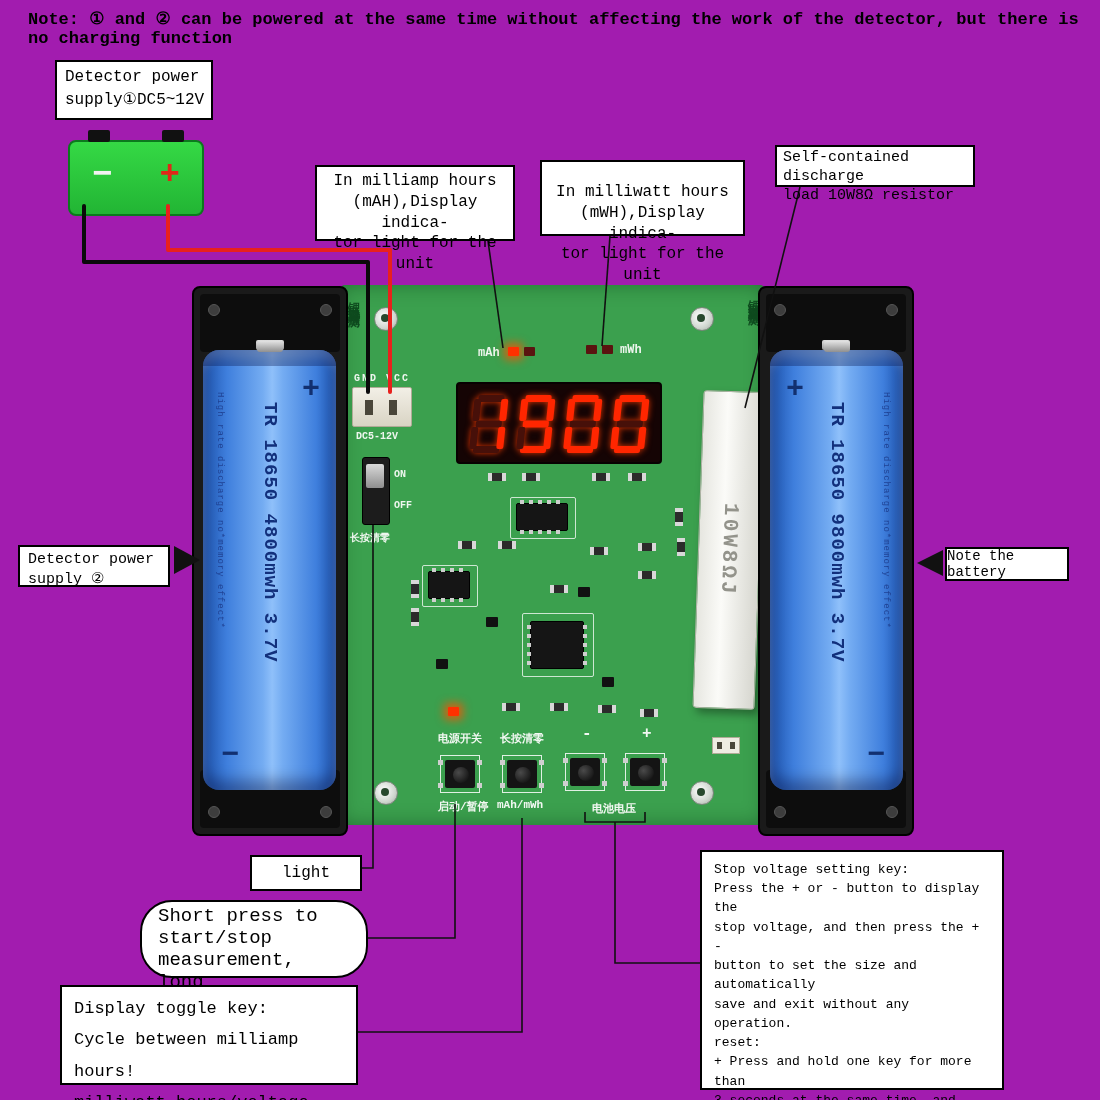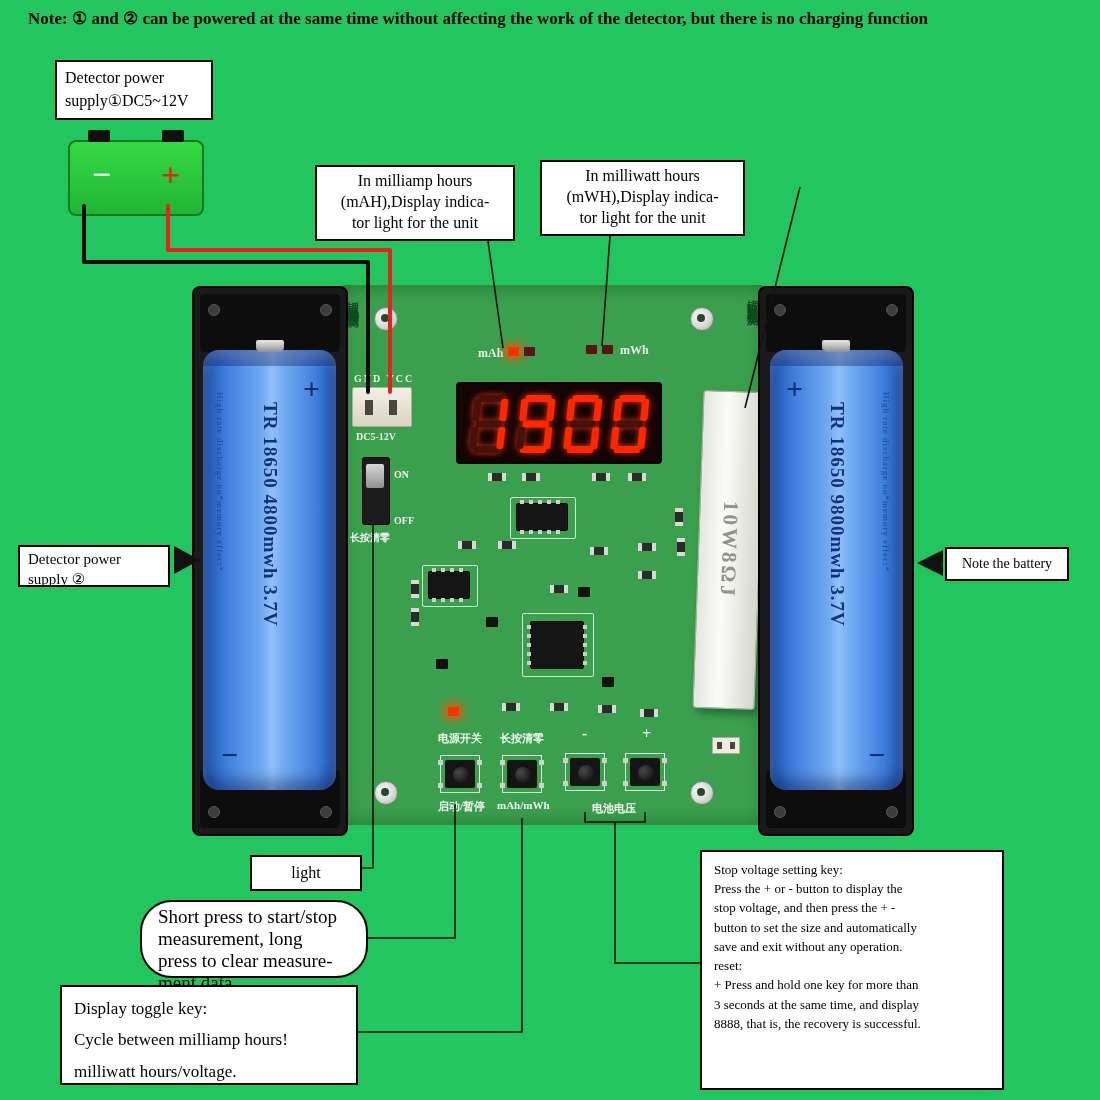--- a/index.html
+++ b/index.html
@@ -1,27 +1,27 @@
 <!DOCTYPE html>
 <html><head>
 <meta charset="utf-8">
 <style>
   html,body{margin:0;padding:0;background:#fff;}
-  .canvas{position:relative;width:1100px;height:1100px;background:#22c55e;overflow:hidden;
-          font-family:Liberation Serif, serif;color:#000;}
+  .canvas{position:relative;width:1100px;height:1100px;background:#a21caf;overflow:hidden;
+          font-family:Liberation Mono, monospace;color:#000;}
   .pre{white-space:pre-line;}
 
   
   .note{position:absolute;left:28px;top:8px;width:1055px;font-size:17px;font-weight:600;}
 
   
   .co{position:absolute;background:#fff;border:2px solid #000;box-sizing:border-box;}
   .box-power1{left:55px;top:60px;width:158px;height:60px;font-size:16px;line-height:1.45;padding:4px 8px;}
   .box-mah{left:315px;top:165px;width:200px;height:76px;font-size:16px;line-height:1.3;padding:4px 6px;text-align:center;}
-  .box-mwh{left:540px;top:160px;width:205px;height:76px;font-size:16px;line-height:1.3;padding:4px 6px;text-align:center;}
+  .box-mwh{left:540px;top:160px;width:205px;height:76px;font-size:16px;line-height:1.3;padding:20px 6px;text-align:center;}
   .box-load{left:775px;top:145px;width:200px;height:42px;font-size:15px;line-height:1.25;padding:2px 6px;}
   .box-power2{left:18px;top:545px;width:152px;height:42px;font-size:15px;line-height:1.3;padding:3px 8px;}
   .box-check{left:945px;top:547px;width:124px;height:34px;font-size:14px;display:flex;align-items:center;justify-content:center;}
   .box-switch{left:250px;top:855px;width:112px;height:36px;font-size:16px;display:flex;align-items:center;justify-content:center;}
   .box-startstop{left:140px;top:900px;width:228px;height:78px;font-size:19px;line-height:1.15;padding:4px 16px;border-radius:32px;}
   .box-toggle{left:60px;top:985px;width:298px;height:100px;font-size:17px;line-height:1.85;padding:6px 12px;}
   .box-stopv{left:700px;top:850px;width:304px;height:240px;font-size:13px;line-height:1.48;padding:8px 12px;}
 
   .arrow-right{position:absolute;width:0;height:0;border-top:14px solid transparent;border-bottom:14px solid transparent;border-left:26px solid #111;}
   .arrow-left{position:absolute;width:0;height:0;border-top:13px solid transparent;border-bottom:13px solid transparent;border-right:26px solid #111;}
@@ -175,21 +175,21 @@
             <rect x="141" y="32" width="7" height="22" rx="2" fill="#ff2600"></rect>
             <rect x="168" y="32" width="7" height="22" rx="2" fill="#ff2600"></rect>
           </g>
         </svg>
     </div>
 
     <div class="pswitch">
       <div class="act"></div>
     </div>
     <div class="silk" style="left:54px;top:184px;">ON</div>
-    <div class="silk" style="left:54px;top:230px;">OFF</div>
+    <div class="silk" style="left:54px;top:215px;">OFF</div>
     <div class="silk" style="left:10px;top:246px;">长按清零</div>
 
     <div class="ic h" style="left:176px;top:218px;width:50px;height:26px;"></div>
     <div class="ic h" style="left:88px;top:286px;width:40px;height:26px;"></div>
     <div class="ic vpins" style="left:190px;top:336px;width:52px;height:46px;"></div>
     <div class="sot" style="left:238px;top:302px;"></div>
     <div class="sot" style="left:146px;top:332px;"></div>
     <div class="sot" style="left:262px;top:392px;"></div>
     <div class="sot" style="left:96px;top:374px;"></div>
 
@@ -316,20 +316,22 @@
   </svg>
 
   <div class="co box-power1 pre">Detector power
 supply①DC5~12V</div>
   <div class="co box-mah pre">In milliamp hours
 (mAH),Display indica-
 tor light for the unit</div>
   <div class="co box-mwh pre">In milliwatt hours
 (mWH),Display indica-
 tor light for the unit</div>
+  <div class="co box-load pre">Self-contained discharge
+load 10W8Ω resistor</div>
   <div class="co box-power2 pre">Detector power
 supply ②</div>
   <div class="arrow-right" style="left:174px;top:546px;"></div>
   <div class="co box-check">Note the battery</div>
   <div class="arrow-left" style="left:917px;top:550px;"></div>
   <div class="co box-switch">light</div>
   <div class="co box-startstop pre">Short press to start/stop
 measurement, long
 press to clear measure-
 ment data</div>

